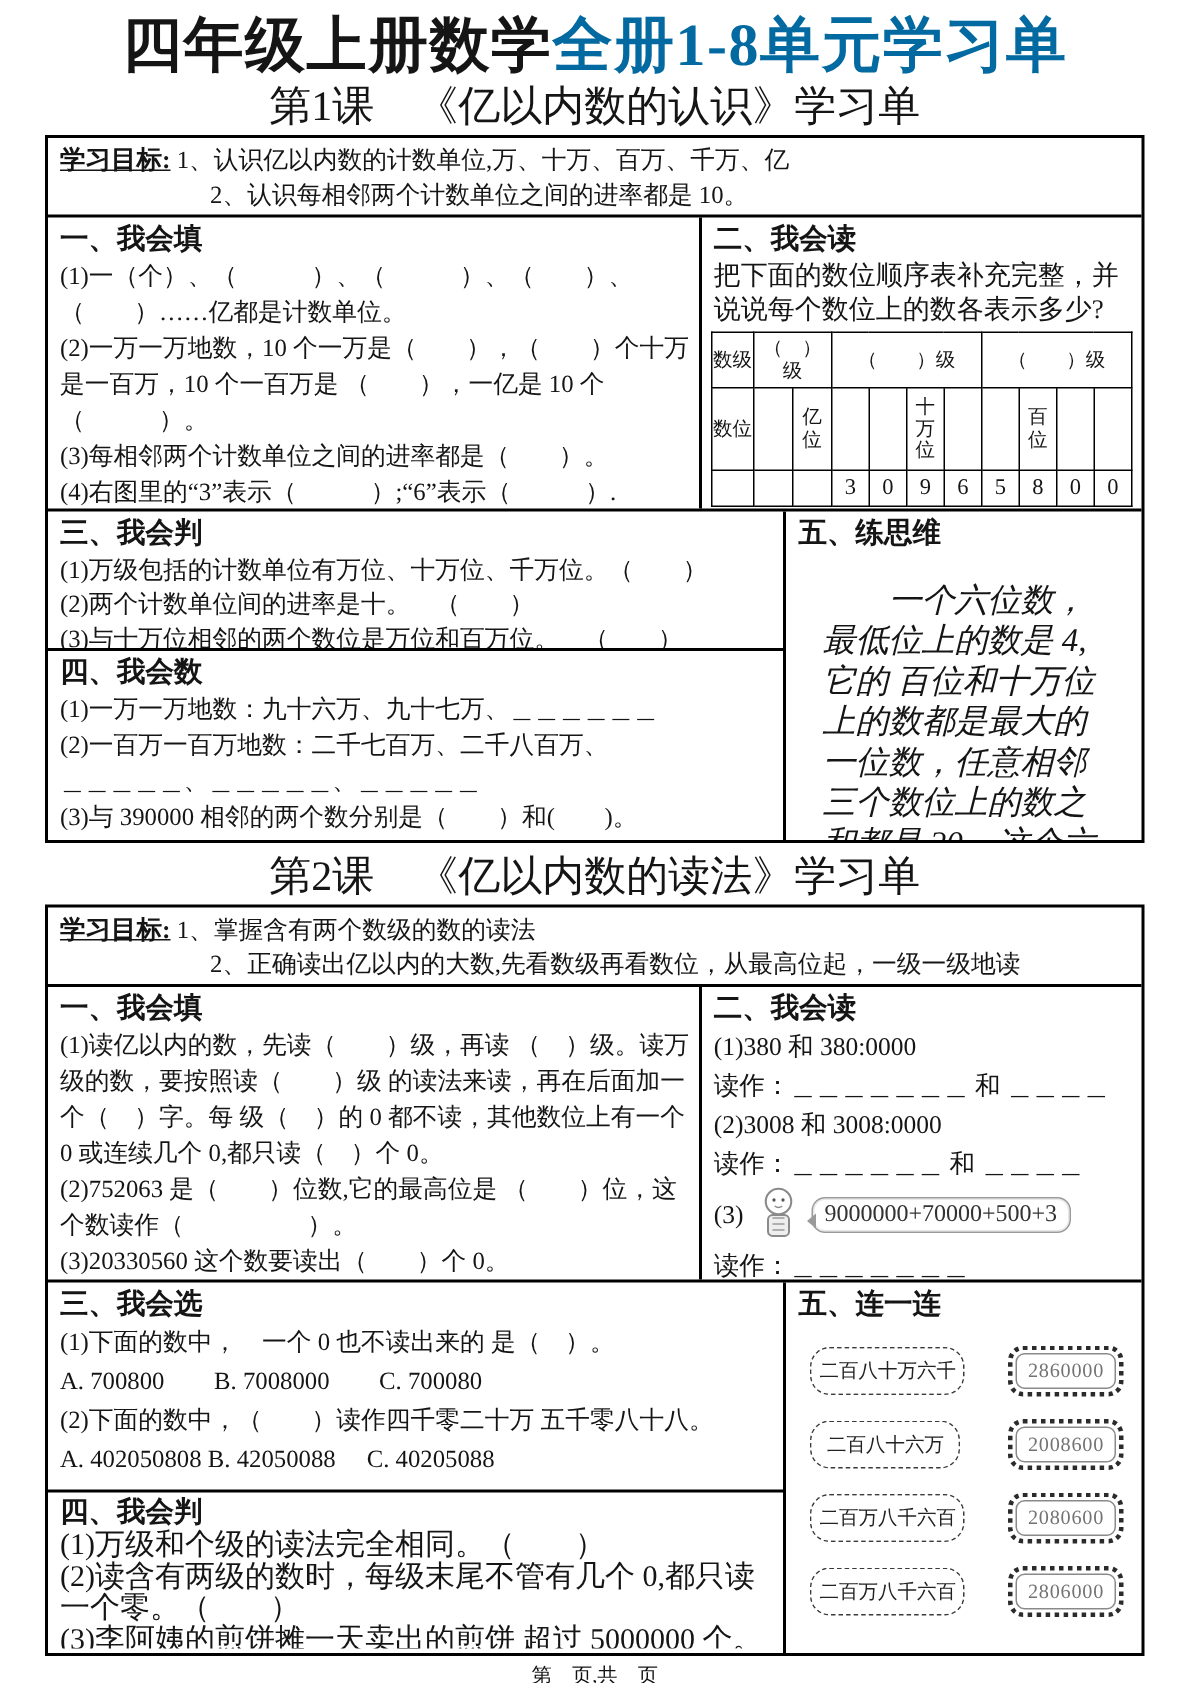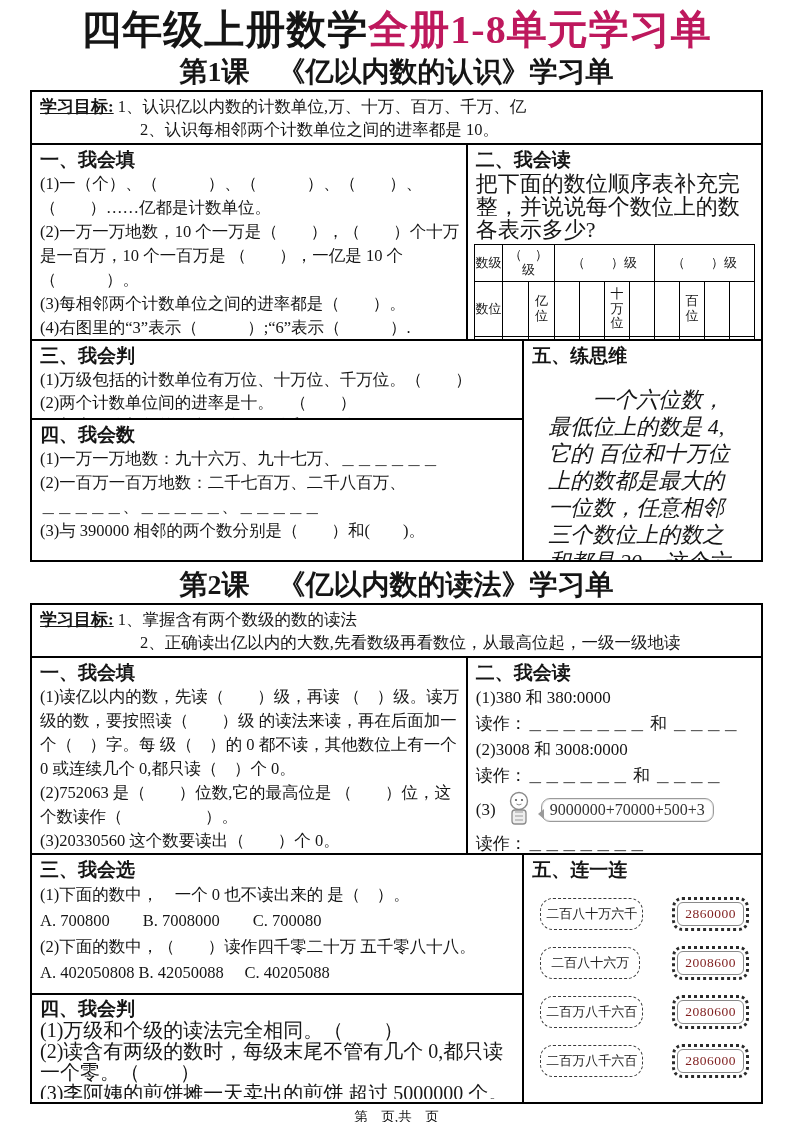--- a/index.html
+++ b/index.html
@@ -6,43 +6,43 @@
   html,body { margin:0; padding:0; }
   body {
     width:793px; height:1122px; background:#ffffff; color:#151515;
     font-family:"Liberation Serif","DejaVu Serif",serif;
     overflow:hidden;
   }
   .main-title {
     text-align:center; font-size:40px; font-weight:900;
     margin:6px 0 0 0; line-height:48px; letter-spacing:1px;
   }
-  .main-title .red { color:#be185d; }
+  .main-title .red { color:#0369a1; }
   .lesson-title {
-    text-align:center; font-size:28px; font-weight:700;
+    text-align:center; font-size:28px; font-weight:400;
     margin:0; line-height:35px;
   }
   .sheet { width:733px; margin:1px auto 0 auto; border:2.5px solid #000; }
   .goals { border-bottom:2px solid #000; padding:3px 8px 2px 8px; font-size:16.5px; }
   .goals .l1 { line-height:23px; }
   .goals .l1 b { font-weight:900; font-size:17px;text-decoration:underline; }
   .goals .l2 { line-height:23px; padding-left:100px; }
   .row { display:flex; }
   .cell { overflow:hidden; }
   .sec-head { font-weight:900; font-size:19px; line-height:25px; padding:2px 8px 0 8px; }
   .item { margin:0; padding:0 6px 0 8px; font-size:16.5px; line-height:24px; }
 
   
   .l1-block1 { height:196px; border-bottom:2px solid #000; }
   .l1-left1 { width:437px; border-right:2px solid #000; }
   .l1-right1 { width:294px; }
-  .l1-right1 .intro { padding:0 6px 0 8px; font-size:22px; line-height:23px; }
+  .l1-right1 .intro { padding:0 6px 0 8px; font-size:18px; line-height:23px; }
   .l1-block2 { height:219px; }
   .l1-left2 { width:495px; border-right:2px solid #000; }
-  .l1-judge { height:79px; border-bottom:2px solid #000; }
+  .l1-judge { height:93px; border-bottom:2px solid #000; }
   .l1-judge .item { line-height:23px; }
   .l1-count { height:124px; }
   .l1-right2 { width:238px; }
   .think-body { margin:16px; padding:2px 8px; font-size:22px; line-height:27px; text-indent:2em;font-style:italic; }
 
   
   table.pv { border-collapse:collapse; margin:3px auto 0 auto; table-layout:fixed; }
   table.pv td { border:1.5px solid #000; text-align:center; padding:0; font-size:13px; line-height:1.12; word-break:break-all; }
   table.pv .r1 td { height:37px; }
   table.pv .r2 td { height:55px; }
@@ -71,21 +71,21 @@
   .l2-judge { height:104px; }
   .l2-judge .sec-head { line-height:23px; }
   .l2-judge .item { line-height:21px; font-size:20px; }
   .l2-right2 { width:238px; }
   .match-row { display:flex; align-items:center; justify-content:space-between;
                padding:0 12px 0 16px; margin-top:15px; }
   .match-word { border:1.6px dashed #3a3a3a; border-radius:13px; font-size:13px;
                 padding:6px 5px; min-width:100px; text-align:center; color:#222; }
   .match-num { border:3px dotted #2b2b2b; border-radius:10px; padding:2px; }
   .match-num .inner { display:block; border:1px solid #8a8a8a; border-radius:6px;
-                padding:3px 7px; font-size:13.5px; color:#7f1d1d; letter-spacing:0.5px;
+                padding:3px 7px; font-size:13.5px; color:#737373; letter-spacing:0.5px;
                 font-family:"Liberation Serif","DejaVu Serif",serif; }
   .footer { text-align:center; font-size:13.5px; margin-top:4px; color:#111; }
 </style>
 </head>
 <body>
 
 <div>
 
   <h1 class="main-title"><span>四年级上册数学</span><span class="red">全册1-8单元学习单</span></h1>
 

